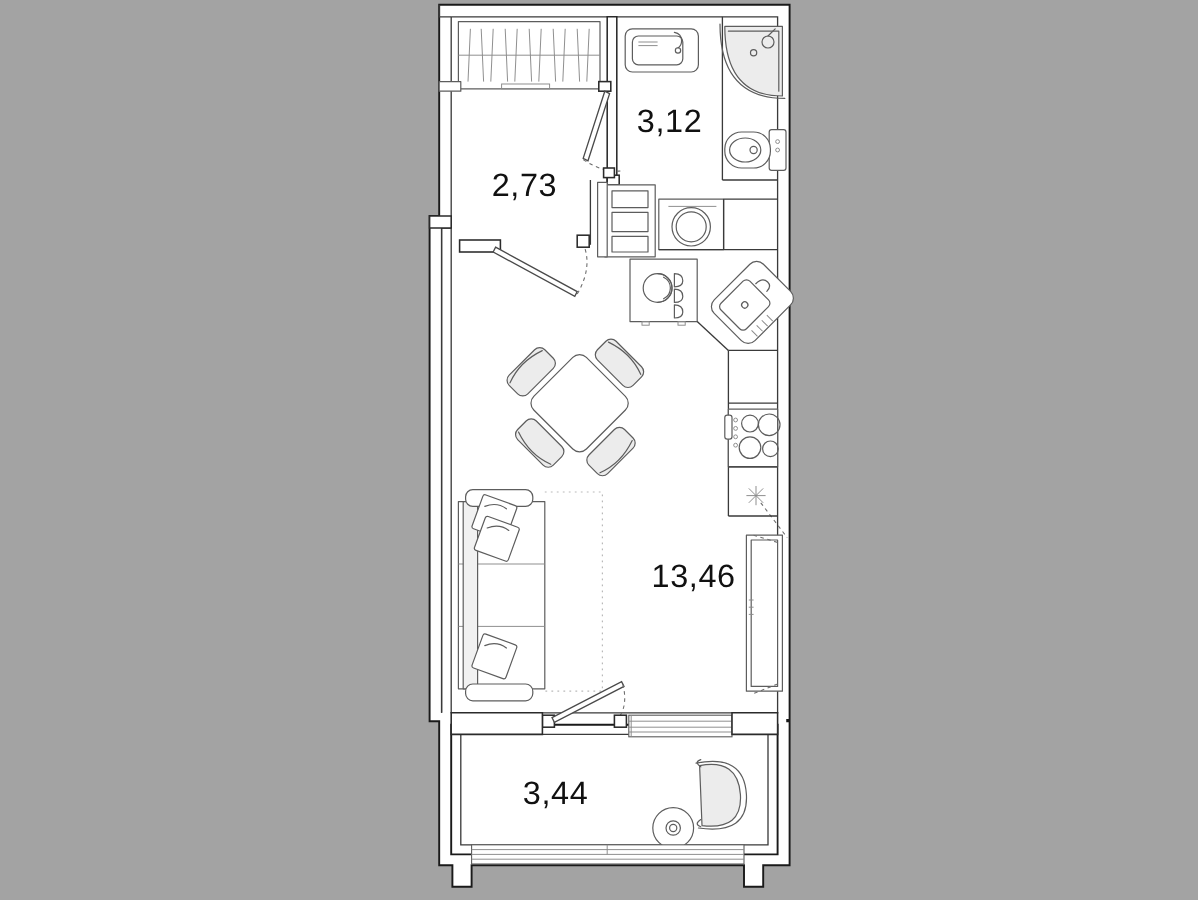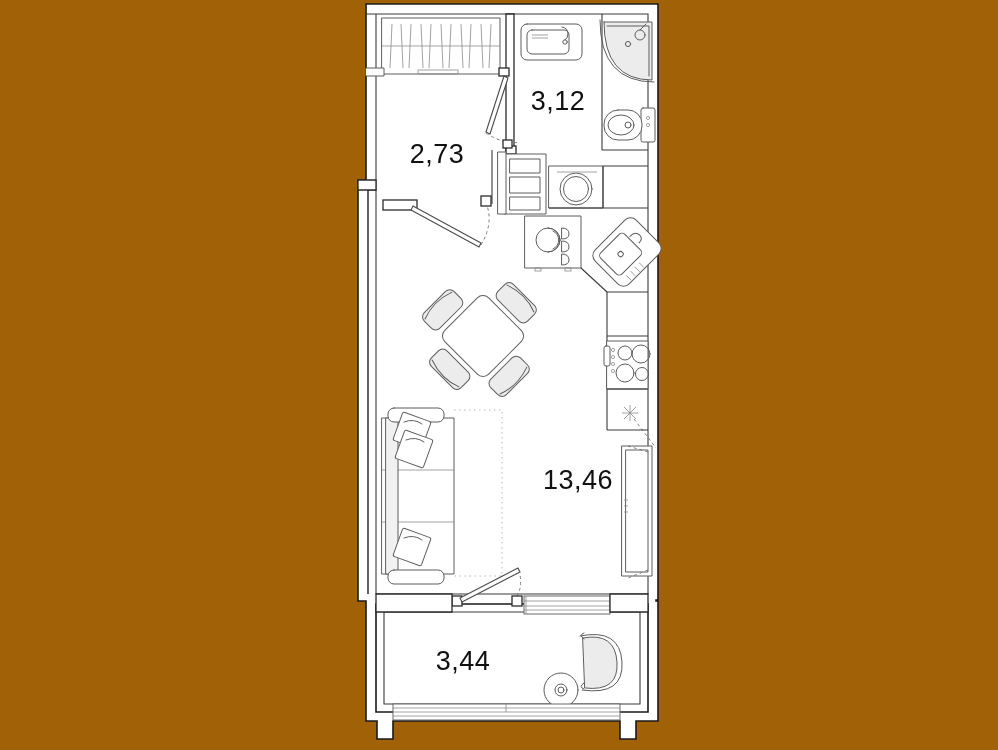--- a/index.html
+++ b/index.html
@@ -10,21 +10,21 @@
   body {
     width: 998px;
     height: 750px;
     font-family: "Liberation Sans", sans-serif;
     overflow: hidden;
   }
   #plan-root {
     position: relative;
     width: 998px;
     height: 750px;
-    background: #a16207;
+    background: #a3a3a3;
   }
   svg#floorplan {
     display: block;
     width: 998px;
     height: 750px;
   }
   .wall-outer {
     fill: #ffffff;
     stroke: #1a1a1a;
     stroke-width: 1.6;

